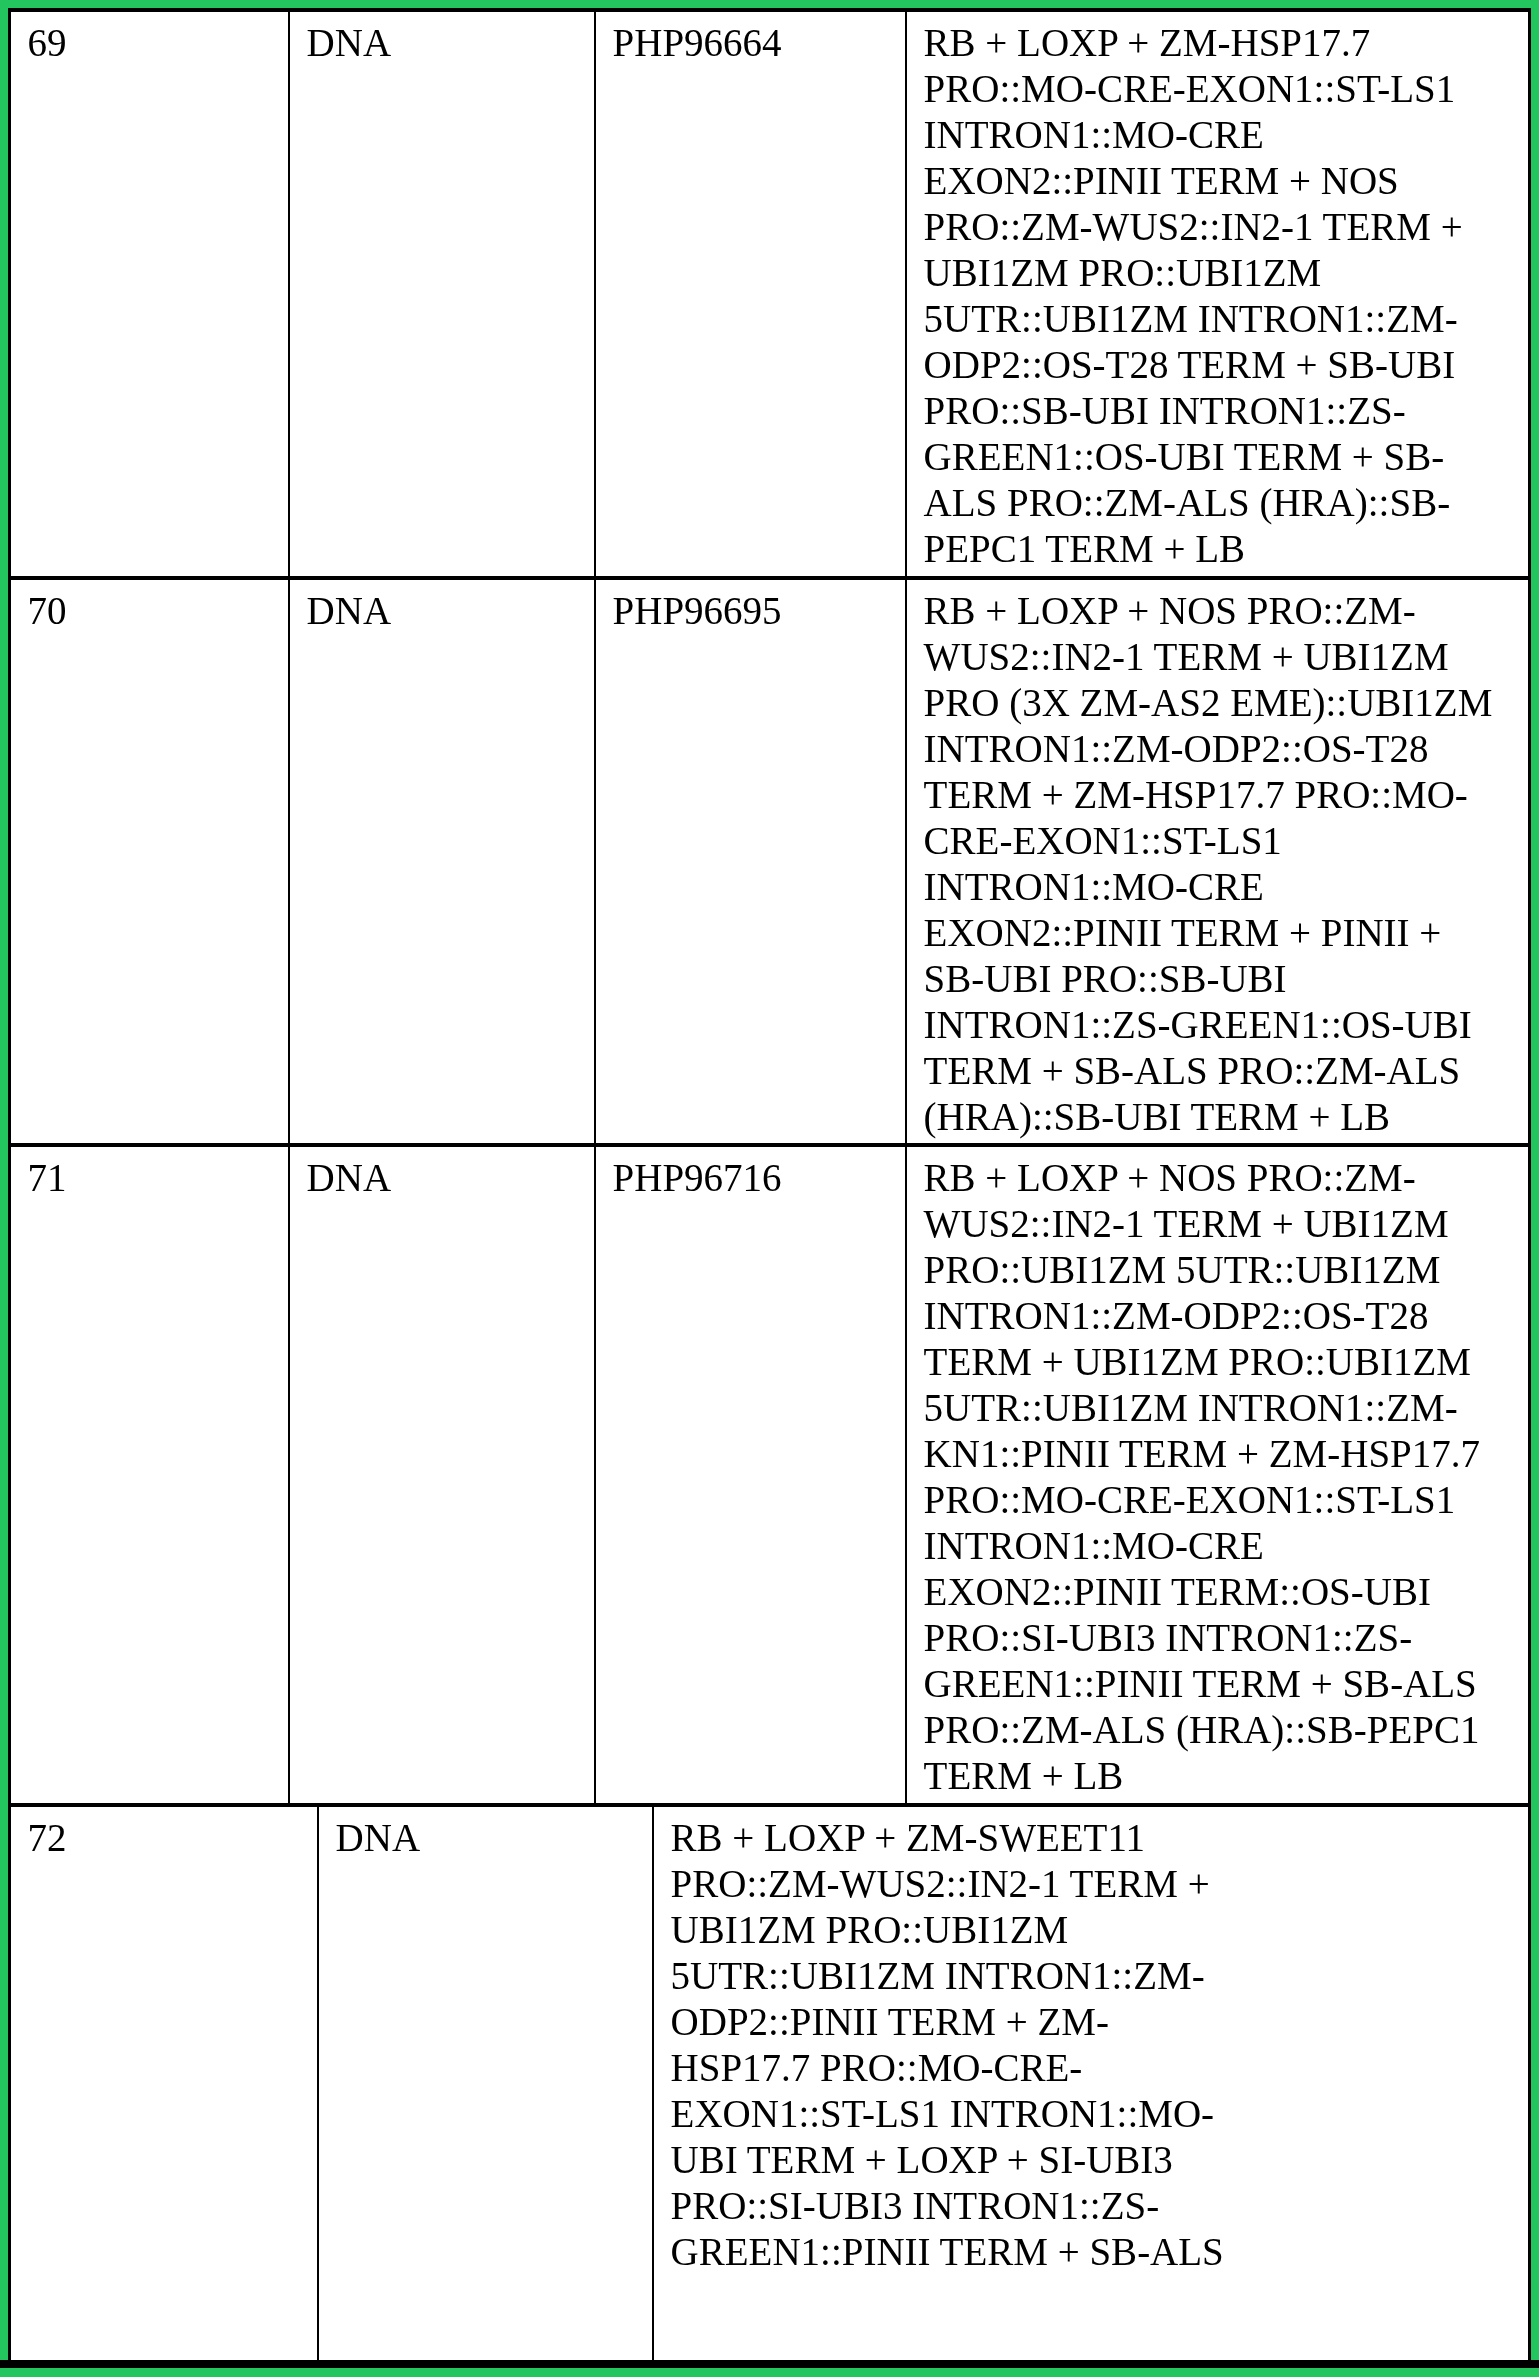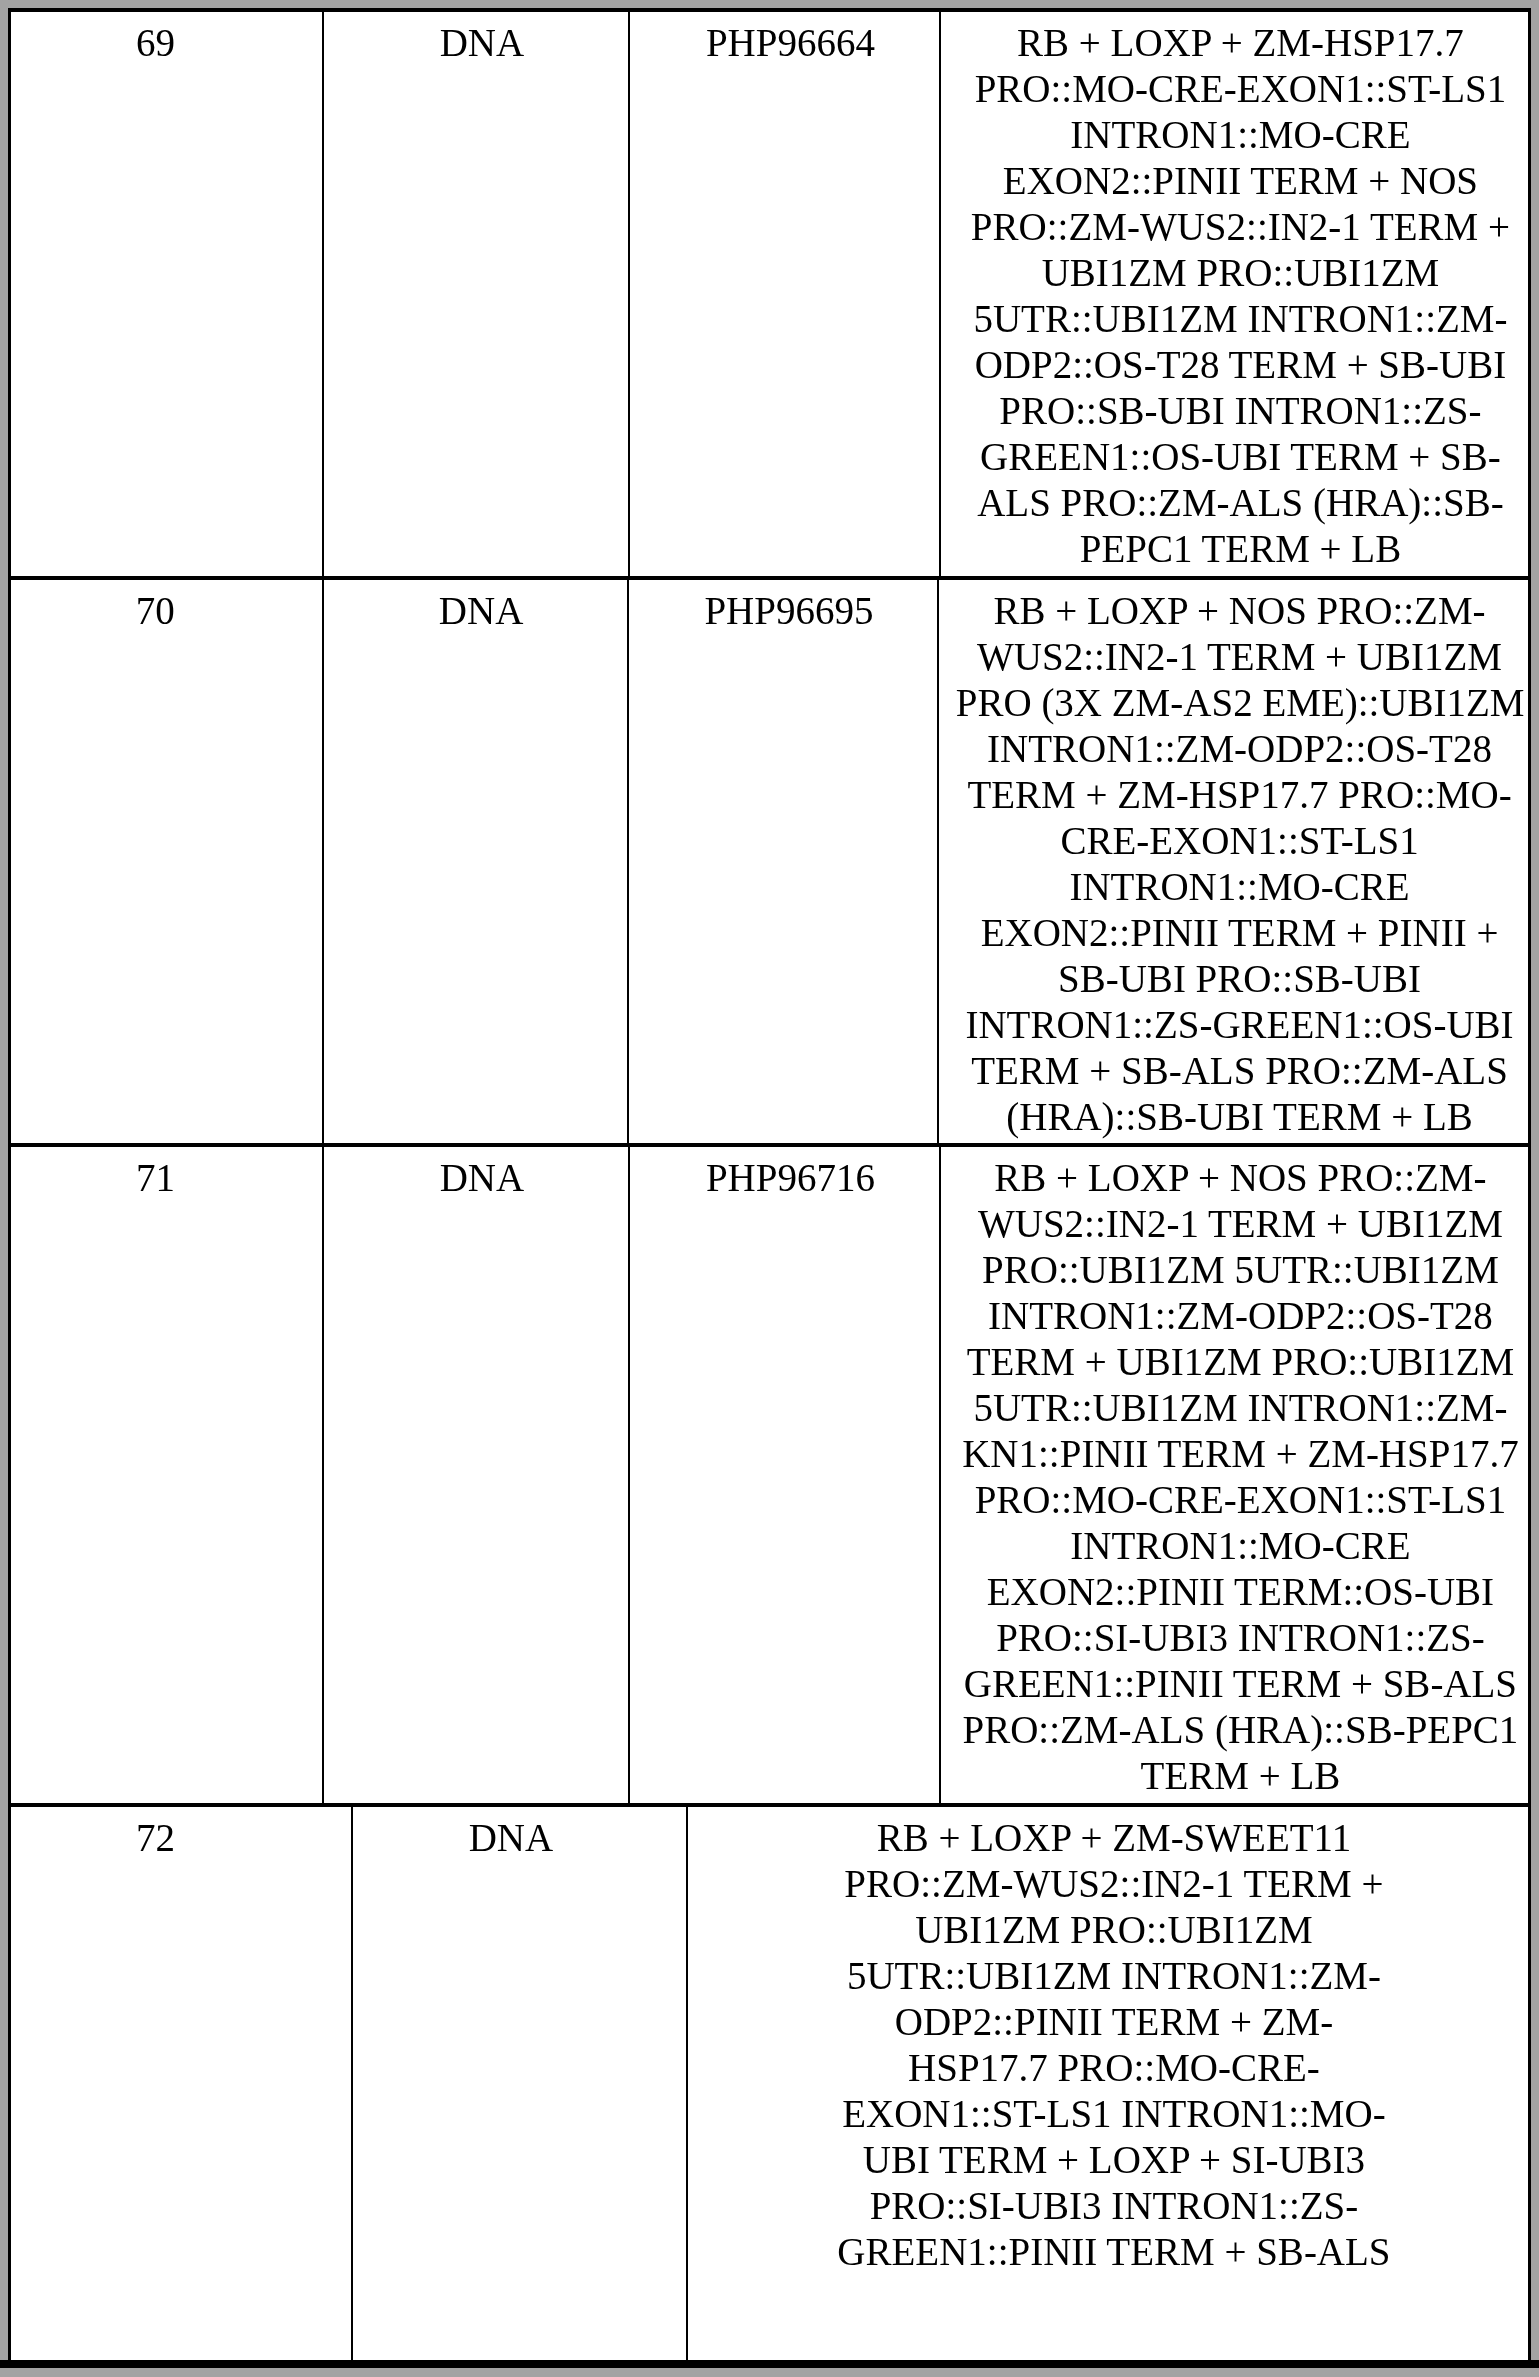--- a/index.html
+++ b/index.html
@@ -4,25 +4,24 @@
 <style>
   html, body {
     margin: 0;
     padding: 0;
     background: #ffffff;
   }
   .page {
     position: relative;
     width: 1539px;
     height: 2377px;
-    background: #a3a3a3;
+    background: #22c55e;
     overflow: hidden;
     font-family: "Liberation Serif", "DejaVu Serif", serif;
     color: #000000;
-    text-align: center;
   }
   .doc-table {
     position: absolute;
     left: 8.2px;
     top: 8.2px;
     width: 1523px;
     height: 2352px;              
     box-sizing: border-box;
     border-top: 4.1px solid #000;
     border-left: 3.3px solid #000;
@@ -45,21 +44,21 @@
     gap: 29px;
   }
   .cell {
     box-sizing: border-box;
     padding: 8.2px 4.9px 3.3px 16.4px;
     font-size: 39px;
     line-height: 46px;
     overflow: hidden;
   }
   .c1 { width: 277px; }
-  .c2 { width: 306px; border-left: 2.5px solid #000; margin-left: 34px; }
+  .c2 { width: 306px; border-left: 2.5px solid #000; }
   .c3 { width: 311px; border-left: 2.5px solid #000; }
   .c4 { flex: 1 1 auto; border-left: 2.5px solid #000; }
   .desc-line {
     white-space: nowrap;
   }
   .page-bottom-rule {
     position: absolute;
     left: 0;
     top: 2360px;
     width: 1539px;

